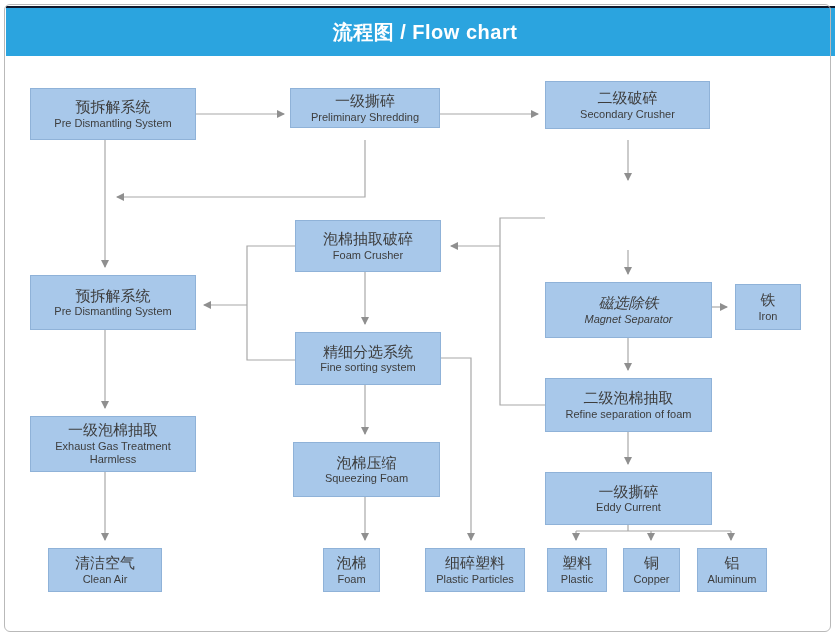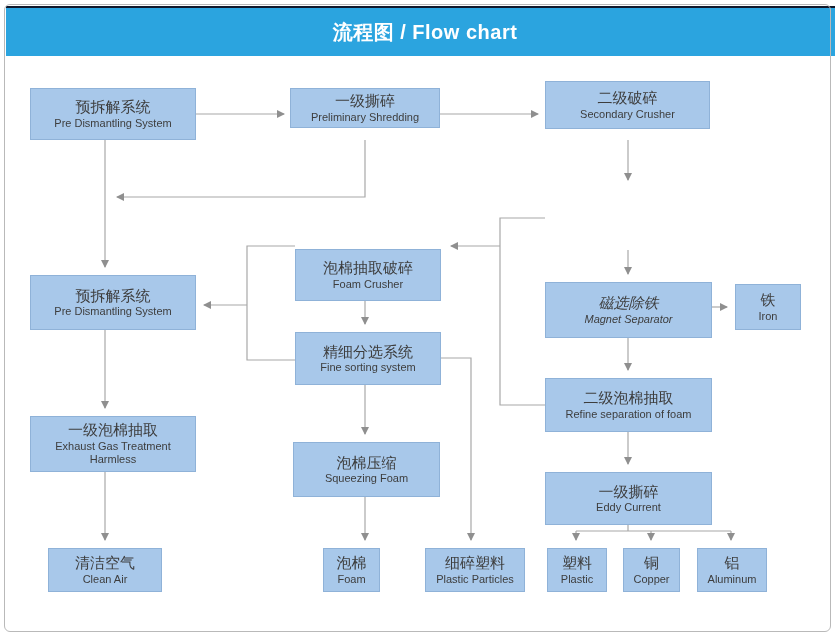--- a/index.html
+++ b/index.html
@@ -101,21 +101,21 @@
   <div class="node" style="left:545px;top:378px;width:167px;height:54px;">
     <div class="zh">二级泡棉抽取</div>
     <div class="en">Refine separation of foam</div>
   </div>
 
   <div class="node" style="left:545px;top:472px;width:167px;height:53px;">
     <div class="zh">一级撕碎</div>
     <div class="en">Eddy Current</div>
   </div>
 
-  <div class="node" style="left:295px;top:220px;width:146px;height:52px;margin-top:29px;">
+  <div class="node" style="left:295px;top:220px;width:146px;height:52px;">
     <div class="zh">泡棉抽取破碎</div>
     <div class="en">Foam Crusher</div>
   </div>
 
   <div class="node" style="left:295px;top:332px;width:146px;height:53px;">
     <div class="zh">精细分选系统</div>
     <div class="en">Fine sorting system</div>
   </div>
 
   <div class="node" style="left:293px;top:442px;width:147px;height:55px;">

